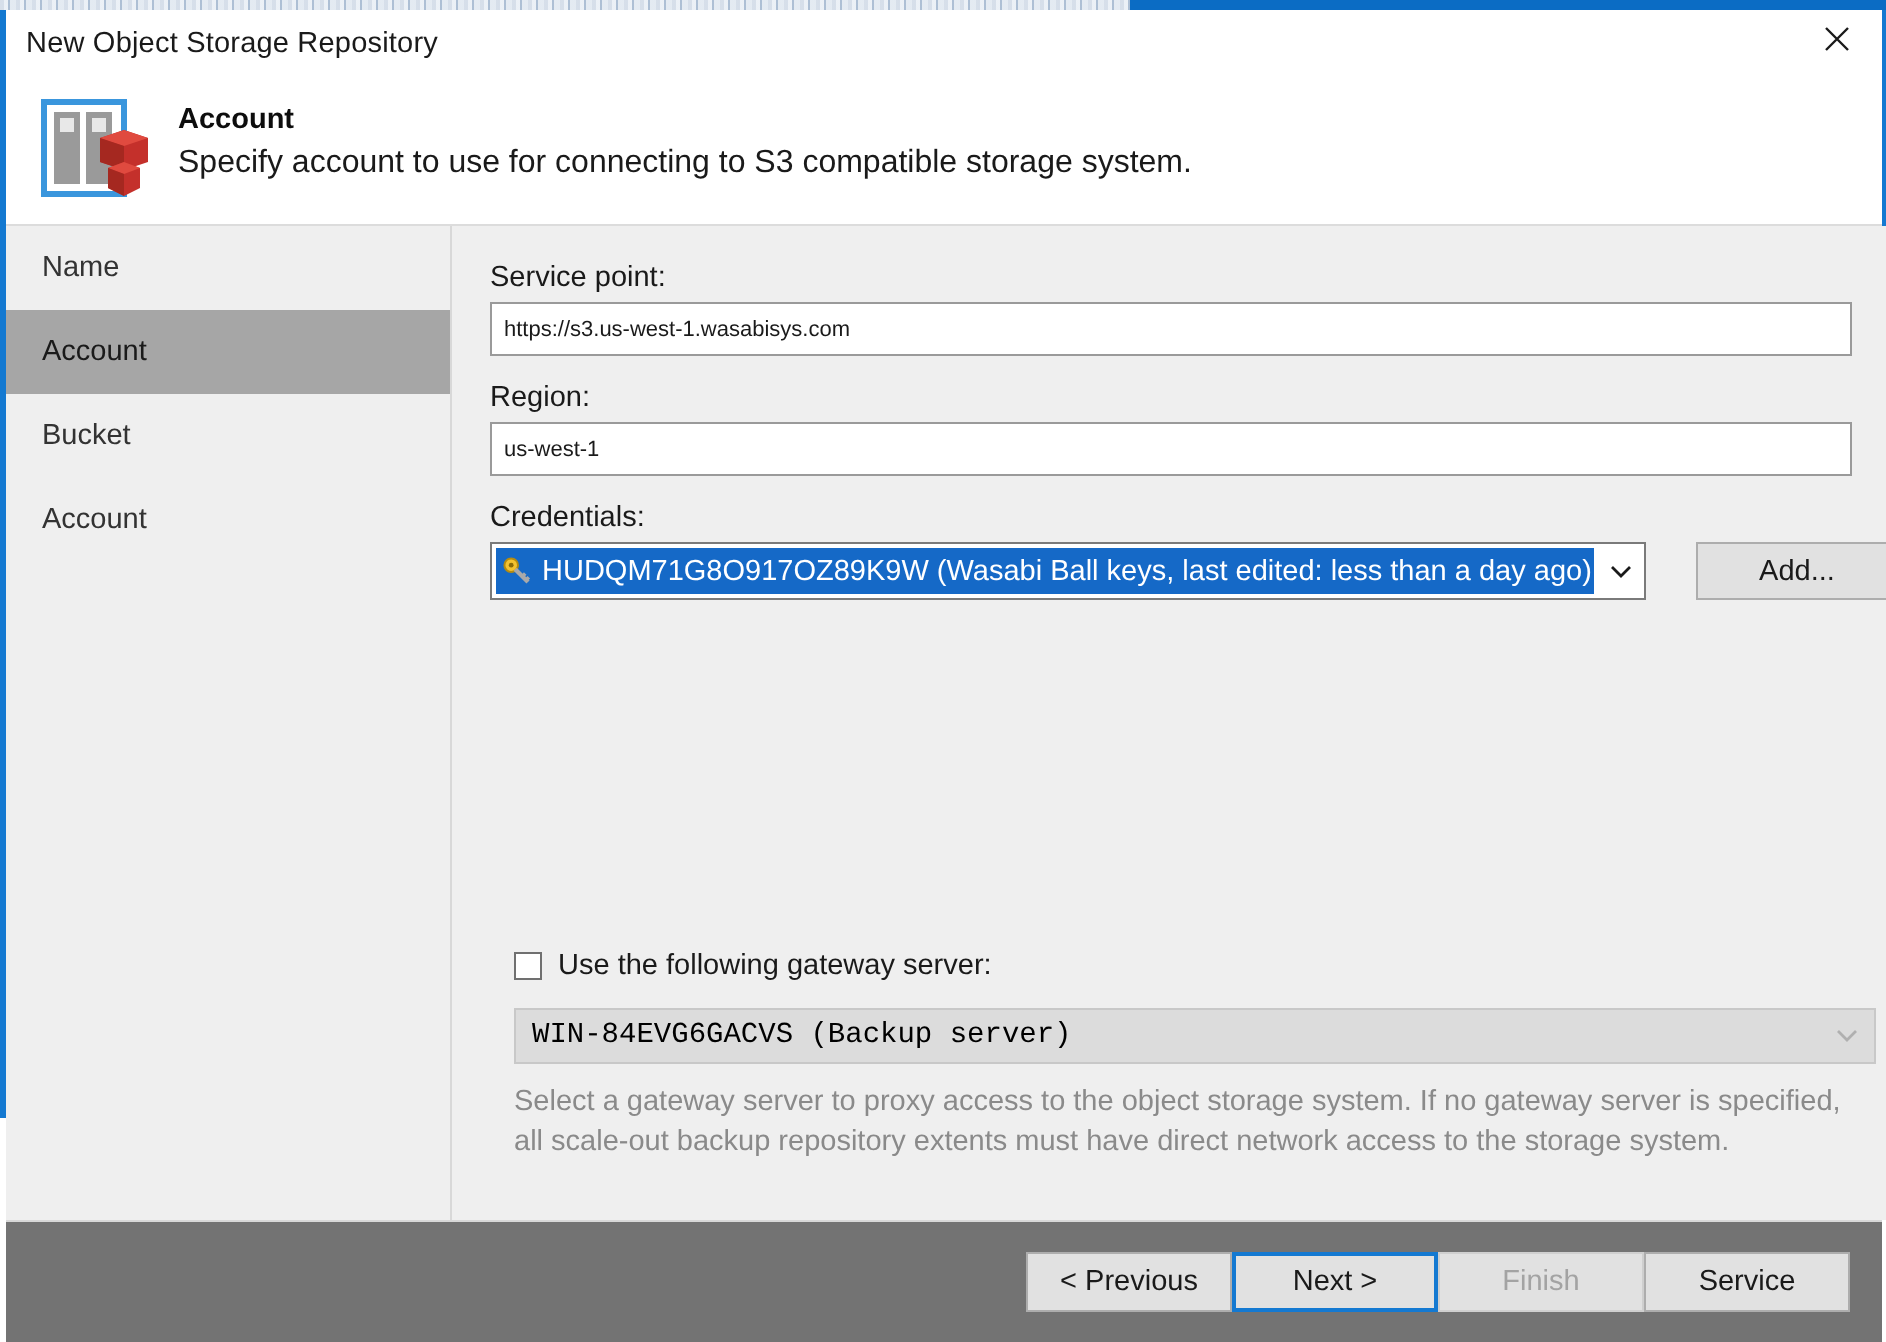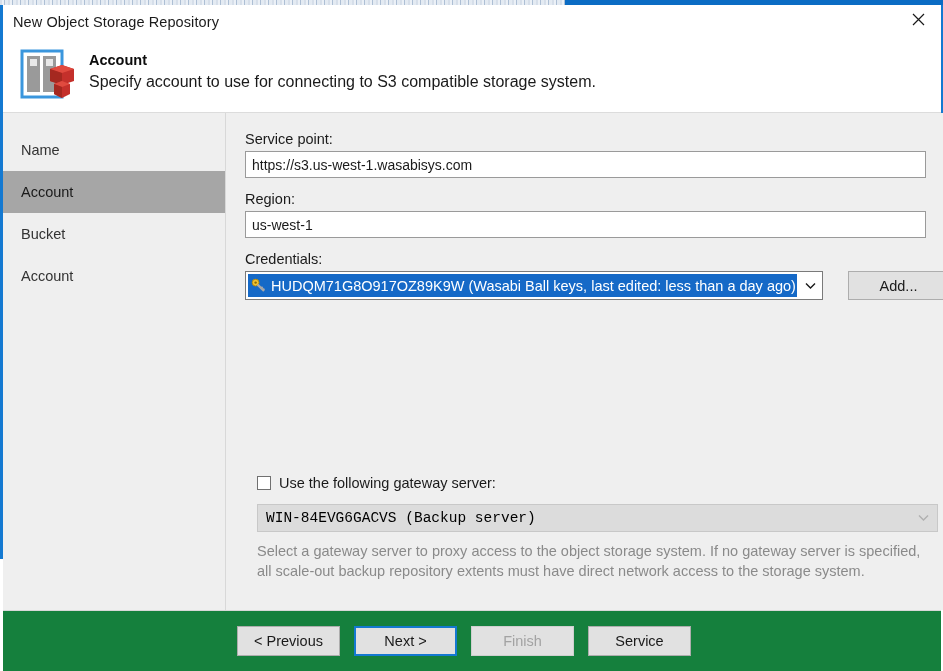--- a/index.html
+++ b/index.html
@@ -89,21 +89,21 @@
   
   #body {
     position: relative;
     display: flex;
     height: 497px;
     background: #efefef;
   }
   #sidebar {
     width: 223px; min-width: 223px;
     background: #efefef;
-    padding-top: 16px;
+    padding-top: 0;
     border-right: 1px solid #d8d8d8;
   }
   .nav-item {
     height: 42px;
     display: flex; align-items: center;
     padding-left: 18px;
     font-size: 14.5px;
     color: #333333;
     cursor: default;
   }
@@ -120,21 +120,21 @@
   }
   .field-label {
     font-size: 14.5px;
     color: #1a1a1a;
     margin-bottom: 4px;
   }
   .text-input {
     width: 681px; height: 27px;
     background: #ffffff;
     border: 1px solid #9a9a9a;
-    font-size: 14px;
+    font-size: 11px;
     color: #1a1a1a;
     padding: 0 6px;
     display: flex; align-items: center;
     margin-bottom: 13px;
   }
 
   
   #cred-row { display: flex; align-items: flex-start; }
   #cred-combo {
     width: 578px; height: 29px;
@@ -216,27 +216,26 @@
     width: 666px;
     font-size: 14.5px;
     line-height: 20px;
     color: #8a8a8a;
   }
 
   
   #footer {
     position: relative;
     height: 61px;
-    background: #15803d;
+    background: #737373;
     border-top: 1px solid #d8d8d8;
     display: flex;
     align-items: center;
-    justify-content: center;
+    justify-content: flex-end;
     padding-right: 16px;
-    gap: 14px;
   }
   .footer-btn {
     width: 103px; height: 30px;
     background: #e1e1e1;
     border: 1px solid #adadad;
     font-size: 14.5px;
     color: #1a1a1a;
     display: flex; align-items: center; justify-content: center;
     cursor: default;
   }

